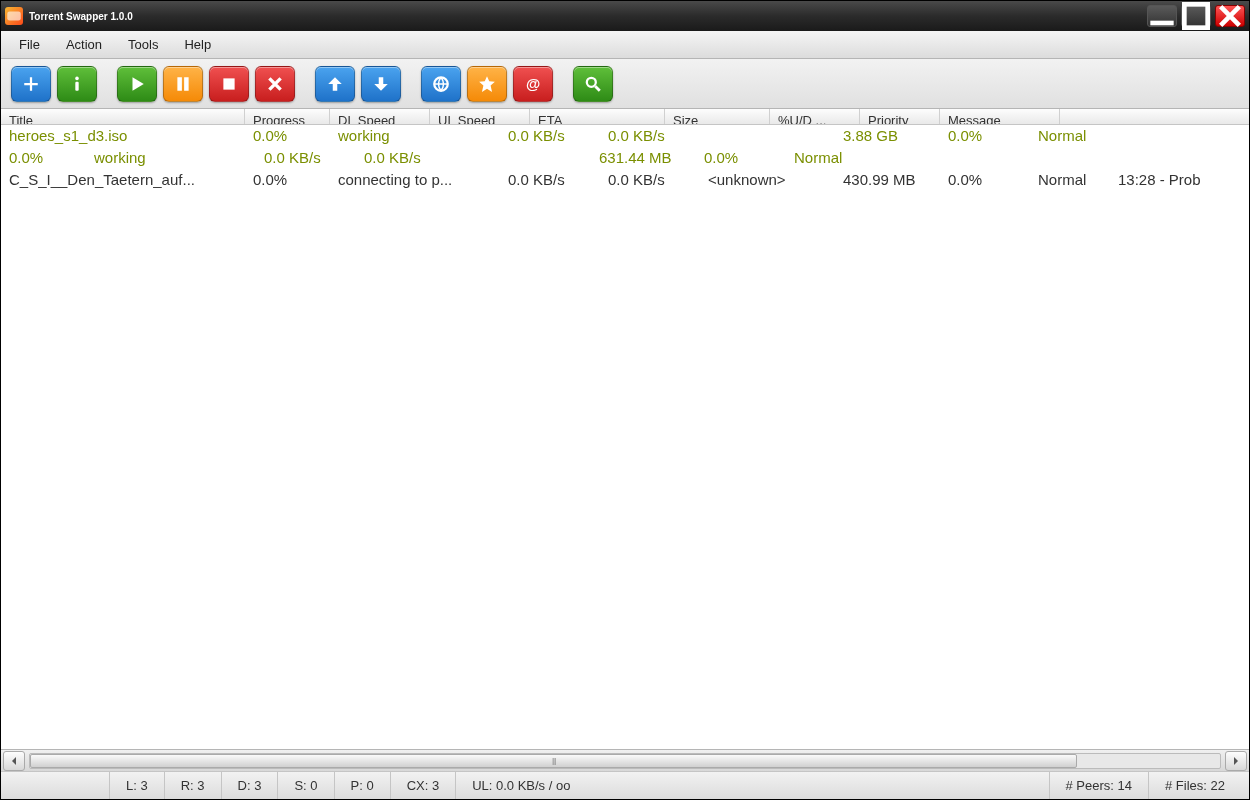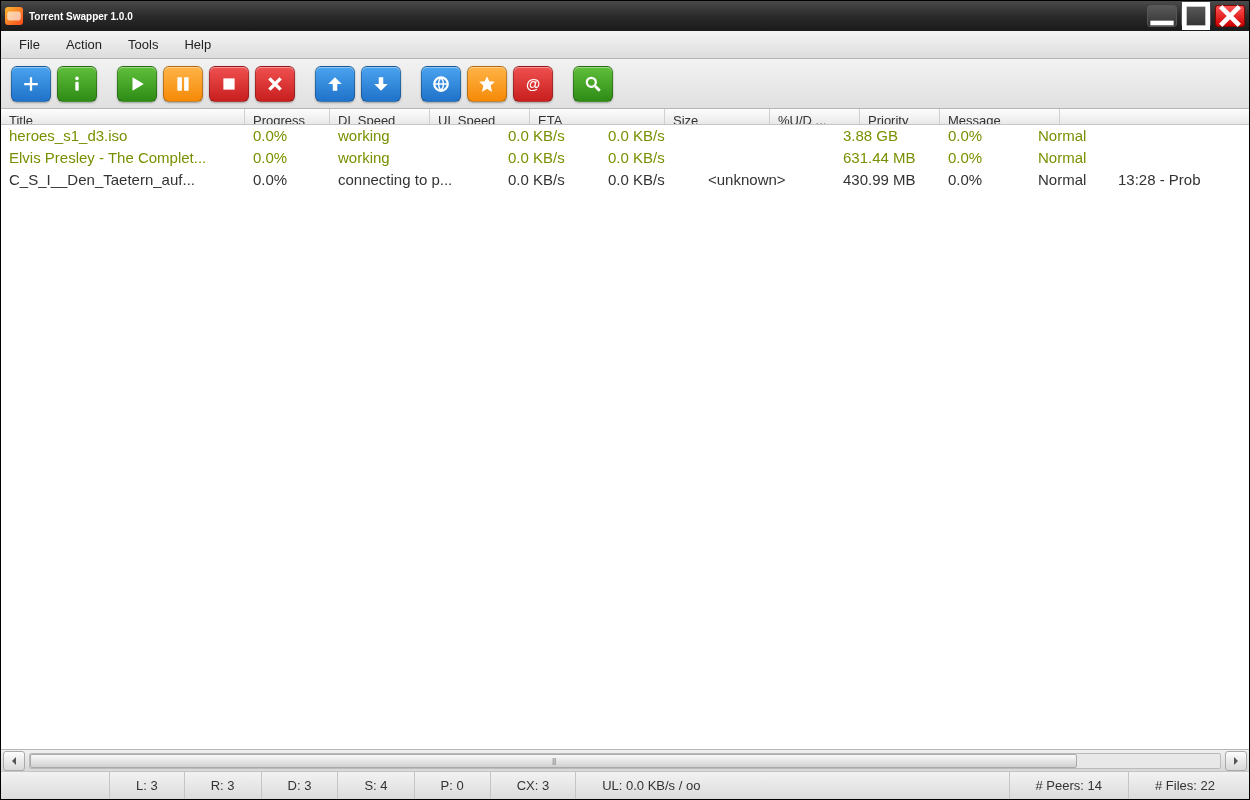--- a/index.html
+++ b/index.html
@@ -127,21 +127,21 @@
 .hs-thumb::after { content:"|||"; letter-spacing:-1px; font-size:8px; color:#888; }
 
 
 .statusbar {
   height: 28px;
   background: linear-gradient(to bottom,#f2f2f2,#dcdcdc);
   border-top: 1px solid #c5c5c5;
   display:flex; align-items:center; padding:0 8px; gap:0;
   color:#333; font-size:13px;
 }
-.sb-cell { padding: 0 26px; height:100%; display:flex; align-items:center; border-left:1px solid #c5c5c5; white-space:nowrap; }
+.sb-cell { padding: 0 16px; height:100%; display:flex; align-items:center; border-left:1px solid #c5c5c5; white-space:nowrap; }
 .sb-cell:first-child { border-left:none; }
 .sb-spacer { flex:0 0 100px; }
 </style>
 </head>
 <body>
 
 <div class="window">
 
   <div class="titlebar">
     <div class="app-icon">
@@ -272,21 +272,20 @@
           <div class="td col-status">working</div>
           <div class="td col-dl right">0.0 KB/s</div>
           <div class="td col-ul right">0.0 KB/s</div>
           <div class="td col-eta"></div>
           <div class="td col-size right">3.88 GB</div>
           <div class="td col-ud right">0.0%</div>
           <div class="td col-priority">Normal</div>
           <div class="td col-message"></div>
         </div>
         <div class="row active">
-          <div class="td col-title">Elvis Presley - The Complet...</div>
           <div class="td col-progress right">0.0%</div>
           <div class="td col-status">working</div>
           <div class="td col-dl right">0.0 KB/s</div>
           <div class="td col-ul right">0.0 KB/s</div>
           <div class="td col-eta"></div>
           <div class="td col-size right">631.44 MB</div>
           <div class="td col-ud right">0.0%</div>
           <div class="td col-priority">Normal</div>
           <div class="td col-message"></div>
         </div>
@@ -319,21 +318,21 @@
           <path d="M2 0l4 4-4 4z" fill="#555"></path>
         </svg>
     </div>
   </div>
 
   <div class="statusbar">
     <div class="sb-spacer"></div>
     <div class="sb-cell">L: 3</div>
     <div class="sb-cell">R: 3</div>
     <div class="sb-cell">D: 3</div>
-    <div class="sb-cell">S: 4</div>
+    <div class="sb-cell">S: 0</div>
     <div class="sb-cell">P: 0</div>
     <div class="sb-cell">CX: 3</div>
     <div class="sb-cell" style="flex:1">UL: 0.0 KB/s / oo</div>
     <div class="sb-cell"># Peers: 14</div>
     <div class="sb-cell"># Files: 22</div>
   </div>
 
 </div>
 
 </body></html>

